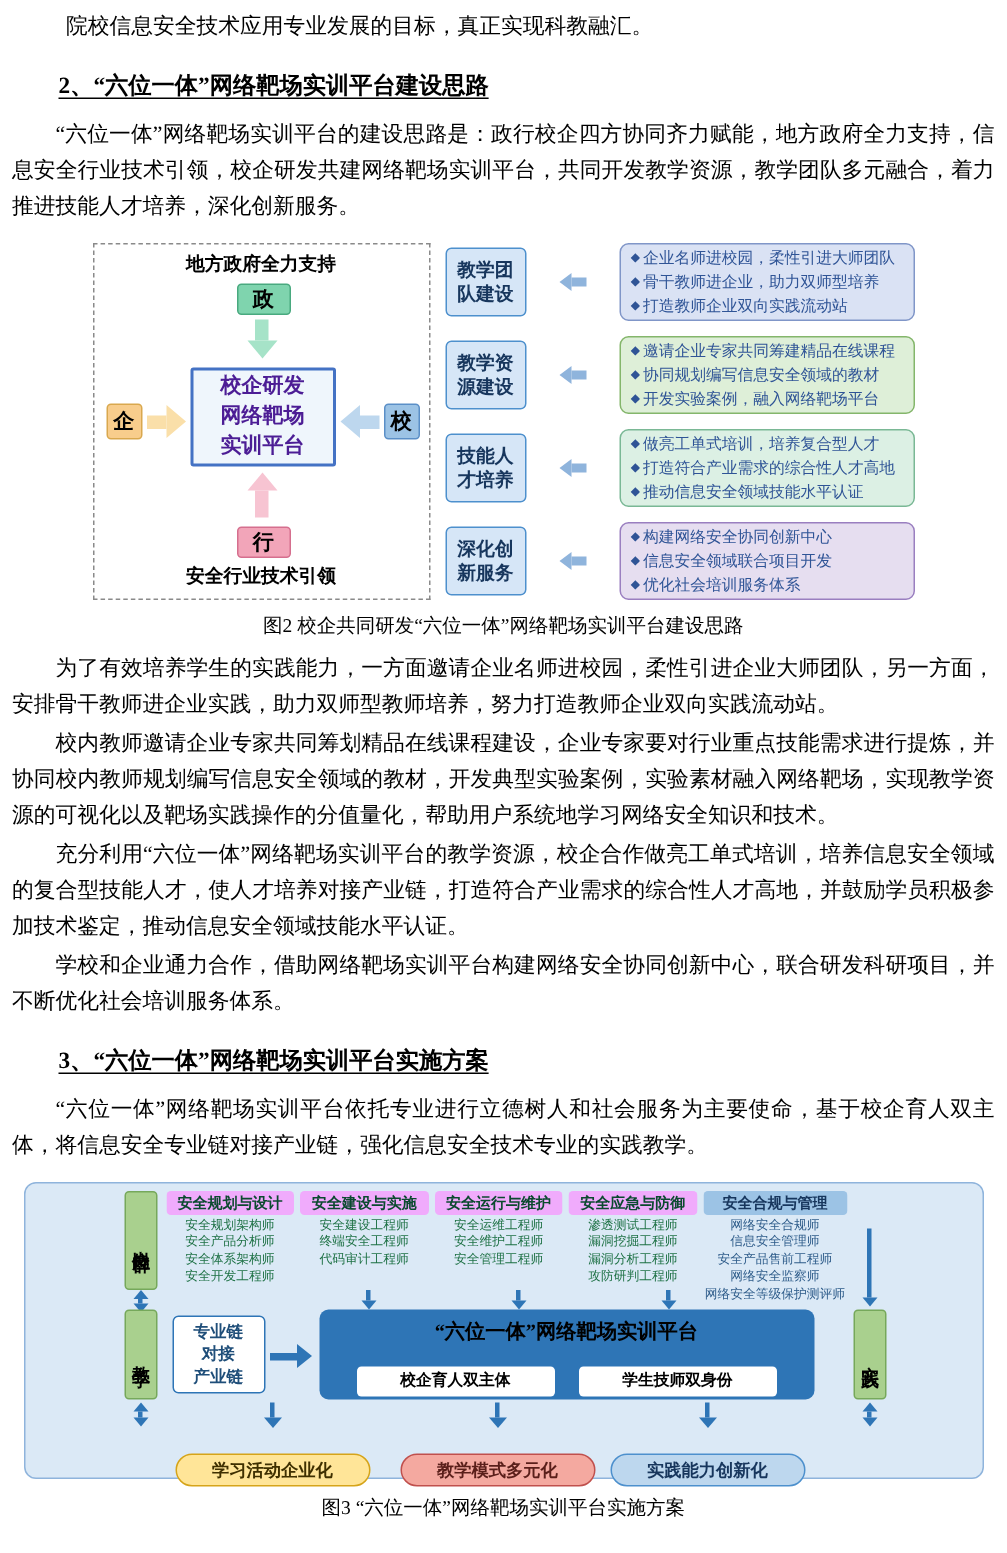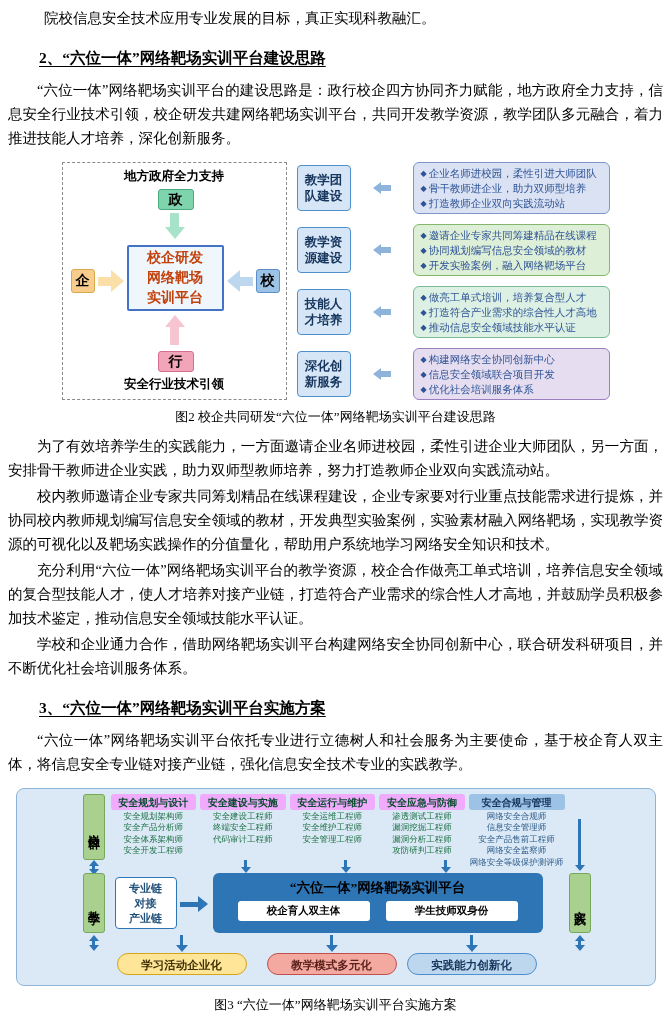--- a/index.html
+++ b/index.html
@@ -27,21 +27,21 @@
   
   .fig2{width:548px;margin:12px auto 0 auto;display:flex;gap:10px;}
   .f2-left{position:relative;flex:0 0 auto;width:225px;height:238px;border:1.5px dashed #8a8a8a;box-sizing:border-box;}
   .f2-lab{position:absolute;left:0;width:100%;text-align:center;font-size:12.5px;font-weight:bold;}
   .n{position:absolute;display:flex;align-items:center;justify-content:center;font-weight:bold;font-size:14px;border-radius:3px;box-sizing:border-box;}
   .n-gov{left:95px;top:26px;width:36px;height:21px;background:#7FD4AE;border:1px solid #49A97F;}
   .n-ent{left:8px;top:106px;width:24px;height:24px;background:#F8CD8C;border:1px solid #D9A84E;}
   .n-sch{left:193px;top:106px;width:24px;height:24px;background:#9CC3E5;border:1px solid #5B8FC7;}
   .n-ind{left:95px;top:188px;width:36px;height:21px;background:#F2A5B9;border:1px solid #D56F8E;}
   .n-center{left:64px;top:82px;width:97px;height:66px;background:#EFF6FC;border:2px solid #4472C4;
-    color:#c2410c;font-size:14px;line-height:20px;font-weight:bold;flex-direction:column;border-radius:2px;}
+    color:#4c1d95;font-size:14px;line-height:20px;font-weight:bold;flex-direction:column;border-radius:2px;}
   .f2-rows{flex:1;display:flex;flex-direction:column;gap:10px;}
   .f2-row{display:flex;align-items:center;gap:22px;height:52px;}
   .f2-label{flex:0 0 auto;width:52px;height:44px;display:flex;flex-direction:column;align-items:center;justify-content:center;
     font-size:12.5px;font-weight:bold;line-height:16px;color:#17365D;background:#D6E6F7;border:1.2px solid #4D90CD;border-radius:4px;}
   .f2-arr{color:#8FB4DC;display:flex;align-items:center;flex:0 0 auto;}
   .f2-bullets{flex:1;height:52px;box-sizing:border-box;border-radius:6px;padding:3px 7px;display:flex;flex-direction:column;justify-content:center;}
   .f2-bullets .bl{font-size:10.5px;line-height:15px;color:#2F5496;white-space:nowrap;}
   .f2-bullets .bl::before{content:"◆ ";font-size:8px;vertical-align:1px;}
   .r0{background:#DAE2F4;border:1px solid #8096C8;}
   .r1{background:#DEEFD8;border:1px solid #84B66B;}
@@ -58,23 +58,23 @@
   .f3-col{flex:1;overflow:hidden;}
   .f3-col.alt{flex:1.12;}
   .f3-colhead{background:#f0abfc;color:#0B4A2F;font-weight:bold;font-size:10px;line-height:13px;text-align:center;border-radius:3px;padding:1.5px 0;}
   .f3-col.alt .f3-colhead{background:#9CC3E5;color:#17365D;}
   .f3-item{font-size:8.5px;line-height:10.4px;color:#1E7145;text-align:center;margin-top:1px;white-space:nowrap;}
   .f3-col.alt .f3-item{color:#2E5C8A;}
   .f3-chain{position:absolute;left:98px;top:88px;width:62px;height:52px;background:#fff;border:1.5px solid #2E75B6;border-radius:4px;
     display:flex;flex-direction:column;align-items:center;justify-content:center;color:#1F4E79;font-weight:bold;font-size:11px;line-height:15px;box-sizing:border-box;}
   .f3-platform{position:absolute;left:196px;top:84px;width:330px;height:60px;background:#2E75B6;border-radius:6px;box-sizing:border-box;}
   .f3-ptitle{color:#000000;font-weight:bold;font-size:13.5px;text-align:center;margin-top:6px;}
-  .f3-pboxes{display:flex;justify-content:center;gap:16px;margin-top:4px;}
+  .f3-pboxes{display:flex;justify-content:center;gap:16px;margin-top:14px;}
   .f3-pbox{width:132px;height:20px;background:#fff;border-radius:3px;font-size:10.5px;font-weight:bold;line-height:20px;text-align:center;}
-  .f3-bot{position:absolute;top:164px;width:130px;height:22px;border-radius:11px;font-size:11.5px;font-weight:bold;line-height:22px;text-align:center;box-sizing:border-box;}
+  .f3-bot{position:absolute;top:180px;width:130px;height:22px;border-radius:11px;font-size:11.5px;font-weight:bold;line-height:22px;text-align:center;box-sizing:border-box;}
   .b0{left:100px;background:#FFE598;border:1px solid #D6A419;color:#3F3000;}
   .b1{left:250px;background:#F4A9A0;border:1px solid #C0504D;color:#5A1F1A;}
   .b2{left:390px;background:#BDD7EE;border:1px solid #4D90CD;color:#17365D;}
   .blue{color:#2E75B6;}
 </style>
 </head>
 <body>
 
 <div class="page">
 

